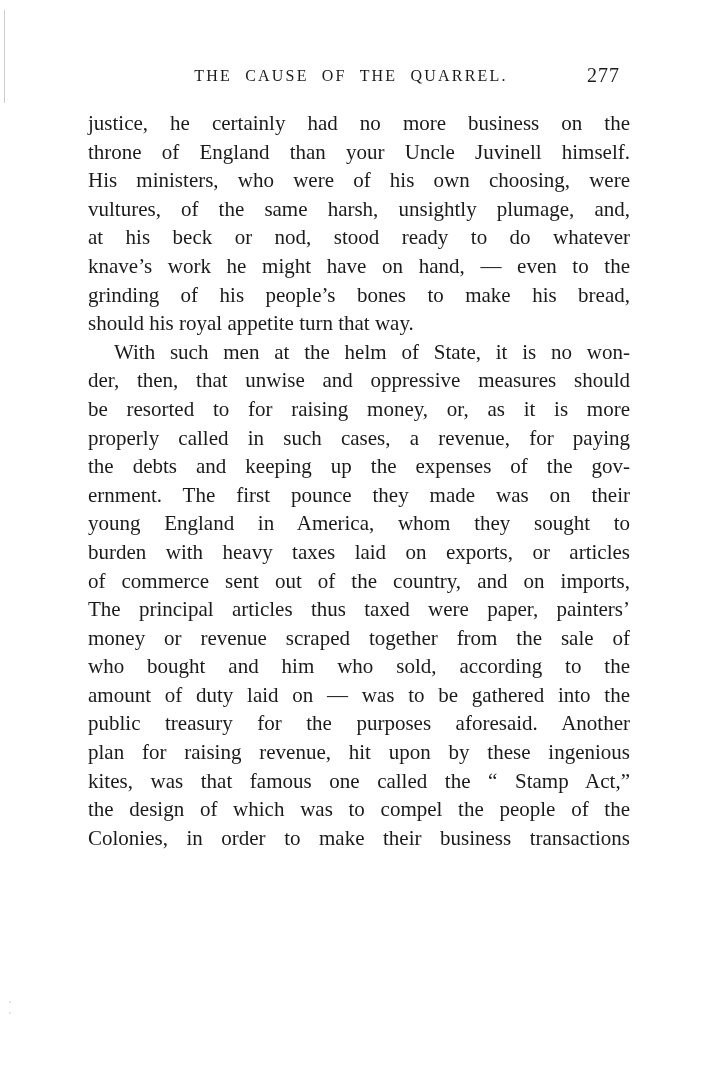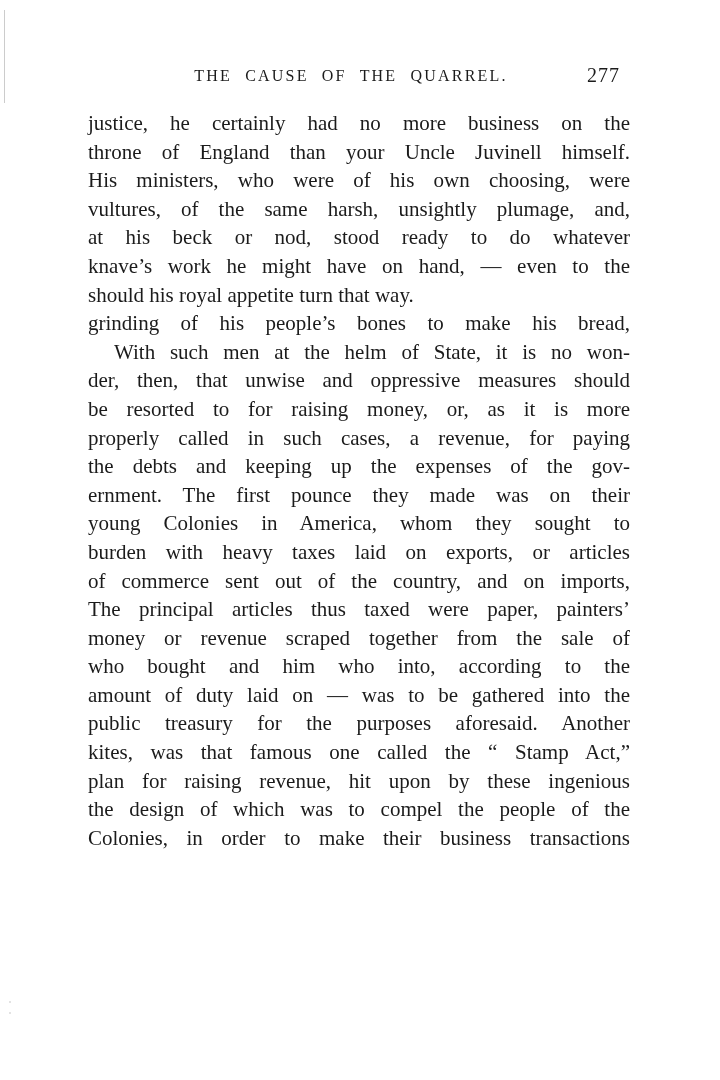--- a/index.html
+++ b/index.html
@@ -98,38 +98,38 @@
   </div>
 
   <div class="body-text">
       <div class="paragraph">
         <div class="line">justice, he certainly had no more business on the</div>
         <div class="line">throne of England than your Uncle Juvinell himself.</div>
         <div class="line">His ministers, who were of his own choosing, were</div>
         <div class="line">vultures, of the same harsh, unsightly plumage, and,</div>
         <div class="line">at his beck or nod, stood ready to do whatever</div>
         <div class="line">knave’s work he might have on hand, — even to the</div>
+        <div class="line">grinding of his people’s bones to make his bread,</div>
         <div class="line no-justify">should his royal appetite turn that way.</div>
-        <div class="line">grinding of his people’s bones to make his bread,</div>
       </div>
       <div class="paragraph">
         <div class="line indent">With such men at the helm of State, it is no won-</div>
         <div class="line">der, then, that unwise and oppressive measures should</div>
         <div class="line">be resorted to for raising money, or, as it is more</div>
         <div class="line">properly called in such cases, a revenue, for paying</div>
         <div class="line">the debts and keeping up the expenses of the gov-</div>
         <div class="line">ernment. The first pounce they made was on their</div>
-        <div class="line">young Colonies in America, whom they sought to</div>
+        <div class="line">young England in America, whom they sought to</div>
         <div class="line">burden with heavy taxes laid on exports, or articles</div>
         <div class="line">of commerce sent out of the country, and on imports,</div>
         <div class="line">The principal articles thus taxed were paper, painters’</div>
         <div class="line">money or revenue scraped together from the sale of</div>
-        <div class="line">who bought and him who into, according to the</div>
+        <div class="line">who bought and him who sold, according to the</div>
         <div class="line">amount of duty laid on — was to be gathered into the</div>
         <div class="line">public treasury for the purposes aforesaid. Another</div>
+        <div class="line">plan for raising revenue, hit upon by these ingenious</div>
         <div class="line">kites, was that famous one called the “ Stamp Act,”</div>
-        <div class="line">plan for raising revenue, hit upon by these ingenious</div>
         <div class="line">the design of which was to compel the people of the</div>
         <div class="line">Colonies, in order to make their business transactions</div>
       </div>
     </div>
 
 </div>
 
 </body></html>

